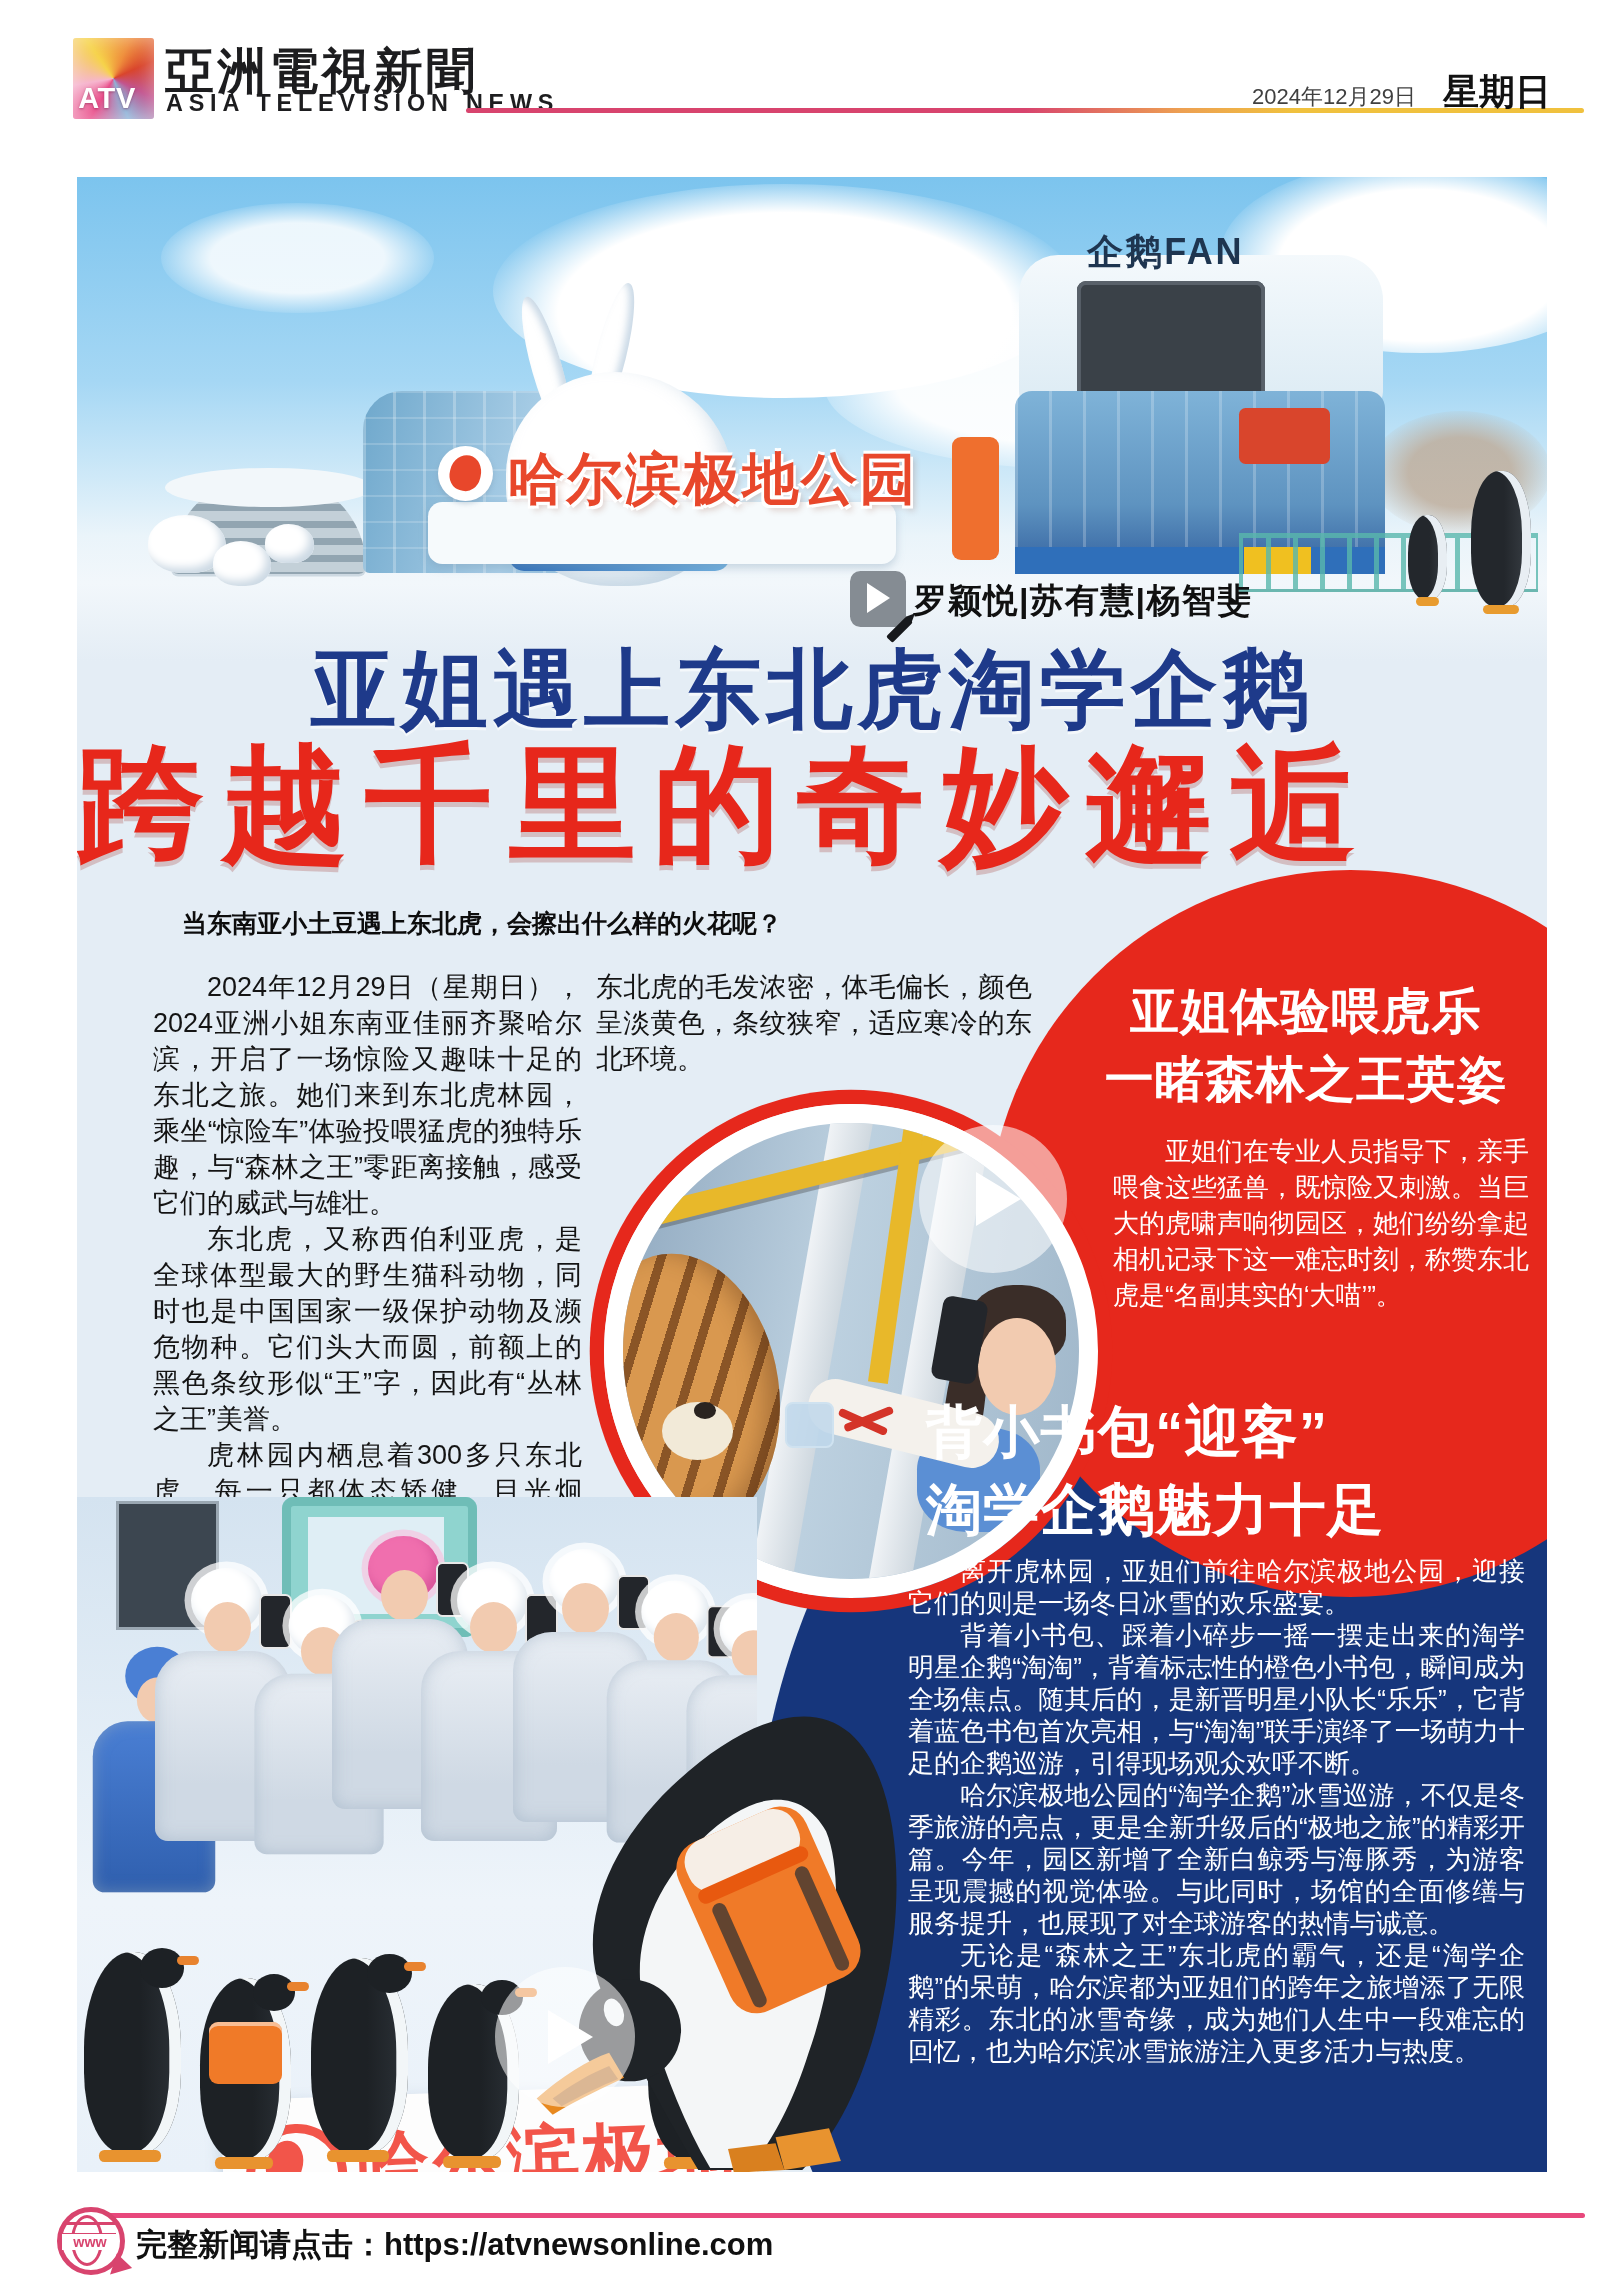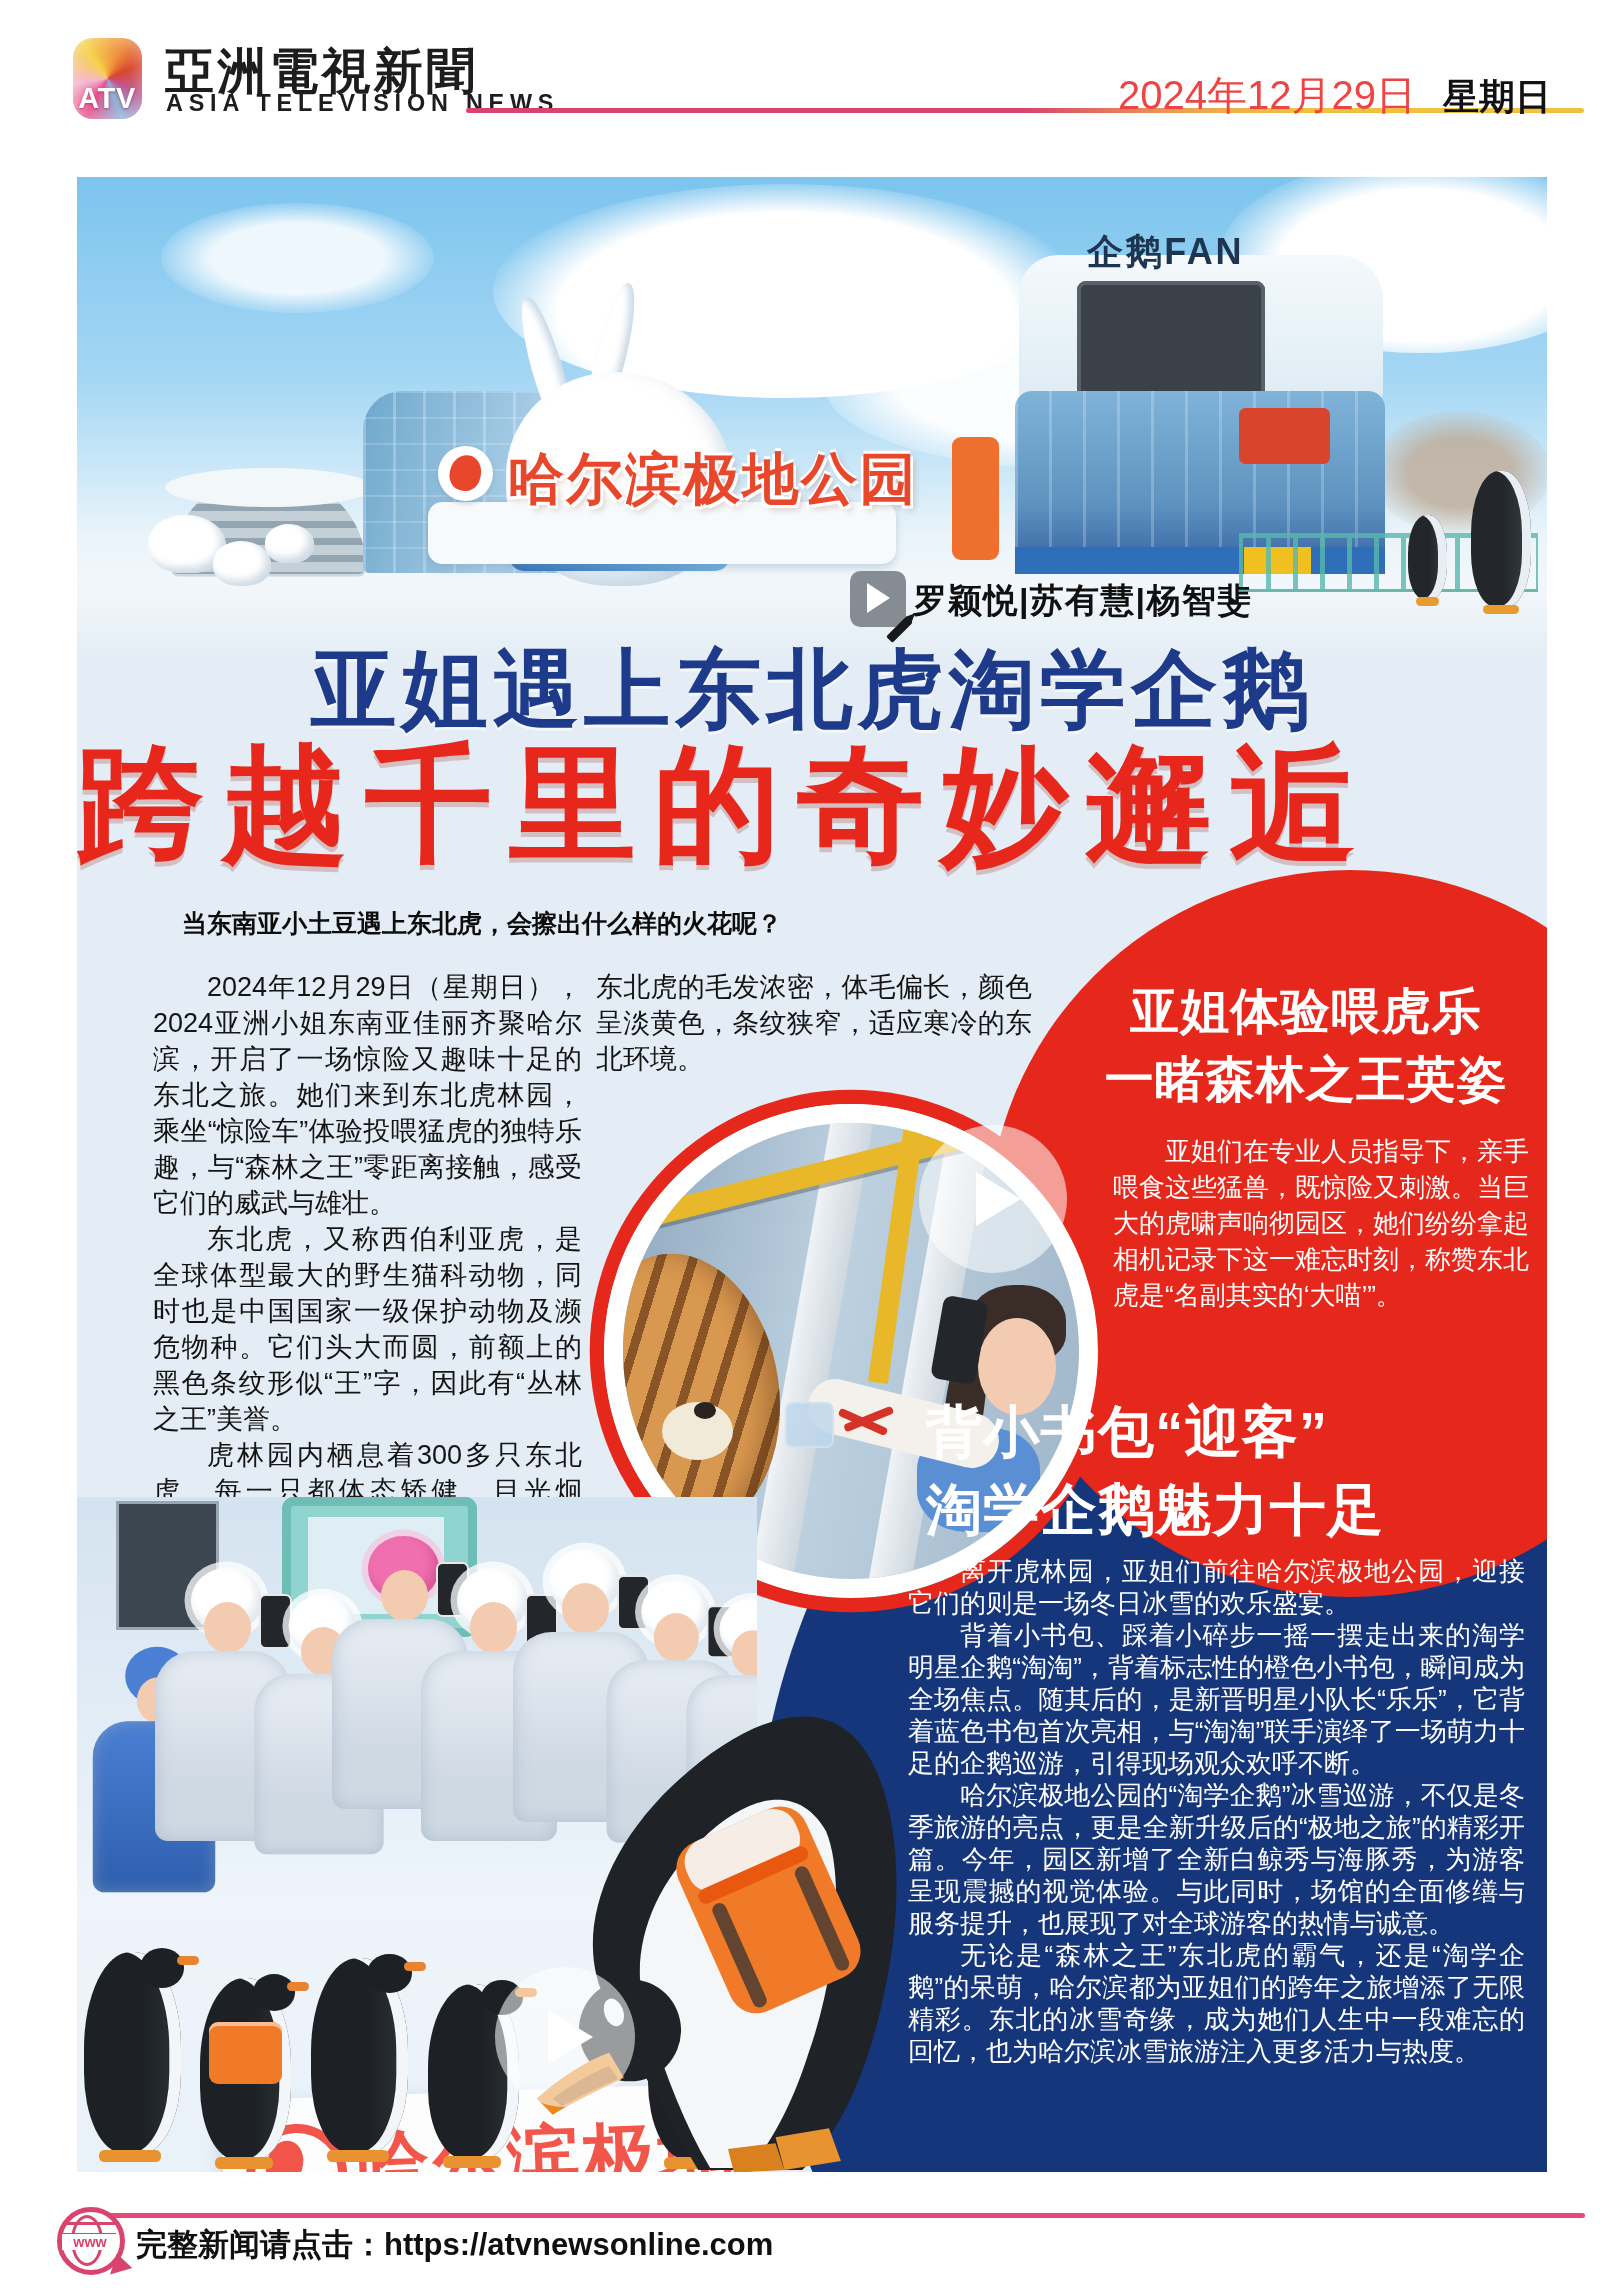--- a/index.html
+++ b/index.html
@@ -2,30 +2,30 @@
 <html style="font-size:10.4px"><head>
 <meta charset="utf-8">
 <style>
   html,body{margin:0;padding:0;}
   body{
     width:1623px;height:2295px;background:#ffffff;position:relative;overflow:hidden;
     font-family:"Liberation Sans","DejaVu Sans",sans-serif;color:#141414;
   }
   .abs{position:absolute;}
   
-  .atv-logo{left:73px;top:38px;width:69px;height:81px;border-radius:20px;
+  .atv-logo{left:73px;top:38px;width:81px;height:81px;border-radius:3px;
     background:conic-gradient(from 210deg,#e94e8a,#f6b5ce 14%,#f6d34a 32%,#ef8f3c 48%,#d9452c 60%,#c2548f 74%,#8fb3d8 86%,#e94e8a);
     box-shadow:inset 0 0 19.5px rgba(255,255,255,.45);}
   .atv-logo span{position:absolute;left:5.2px;bottom:3.9px;color:#fff;font-weight:700;font-size:29px;letter-spacing:0.6px;text-shadow:0 1.3px 2.6px rgba(120,20,60,.5);}
   .mast-title{left:165px;top:39px;font-size:49px;font-weight:900;letter-spacing:3.2px;color:#1d1d1f;white-space:nowrap;}
   .mast-sub{left:166px;top:90px;font-size:23.4px;font-weight:700;letter-spacing:5.8px;color:#1d1d1f;white-space:nowrap;}
   .mast-rule{left:466px;top:108px;width:1118px;height:5.2px;border-radius:2.6px;
     background:linear-gradient(90deg,#d8446e 0%,#d8446e 50%,#eda052 64%,#f0c13e 74%,#f0c13e 100%);}
   .dateline{left:1208px;top:68px;width:343px;display:flex;justify-content:flex-end;align-items:baseline;gap:27px;}
-  .date-txt{font-size:40px;color:#ef4444;white-space:nowrap;}
+  .date-txt{font-size:22px;color:#404040;white-space:nowrap;}
   .weekday-txt{font-size:36px;font-weight:900;color:#111;white-space:nowrap;}
 
   
   .sheet{left:77px;top:177px;width:1470px;height:1995px;background:#e4edf5;overflow:hidden;}
   .sheet .abs{position:absolute;}
 
   
   .hero{left:0;top:0;width:1470px;height:484px;
     background:linear-gradient(180deg,#7cc4ee 0%,#a5d7f4 42%,#cfe9f8 62%,#eaf4fa 74%,#f2f7fb 84%,#e4edf5 100%);}
   .cloud{border-radius:50%;}

